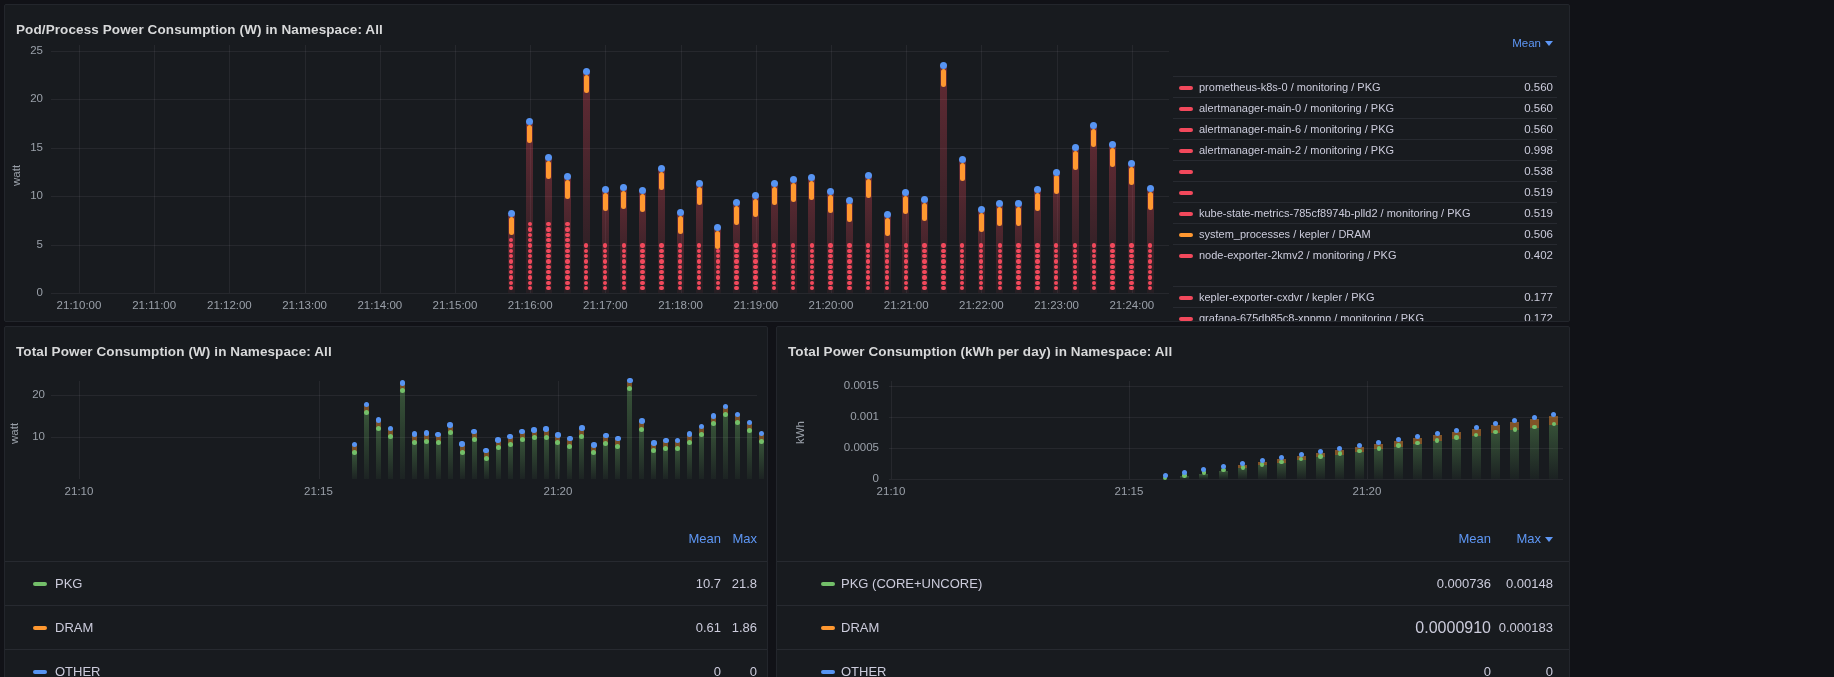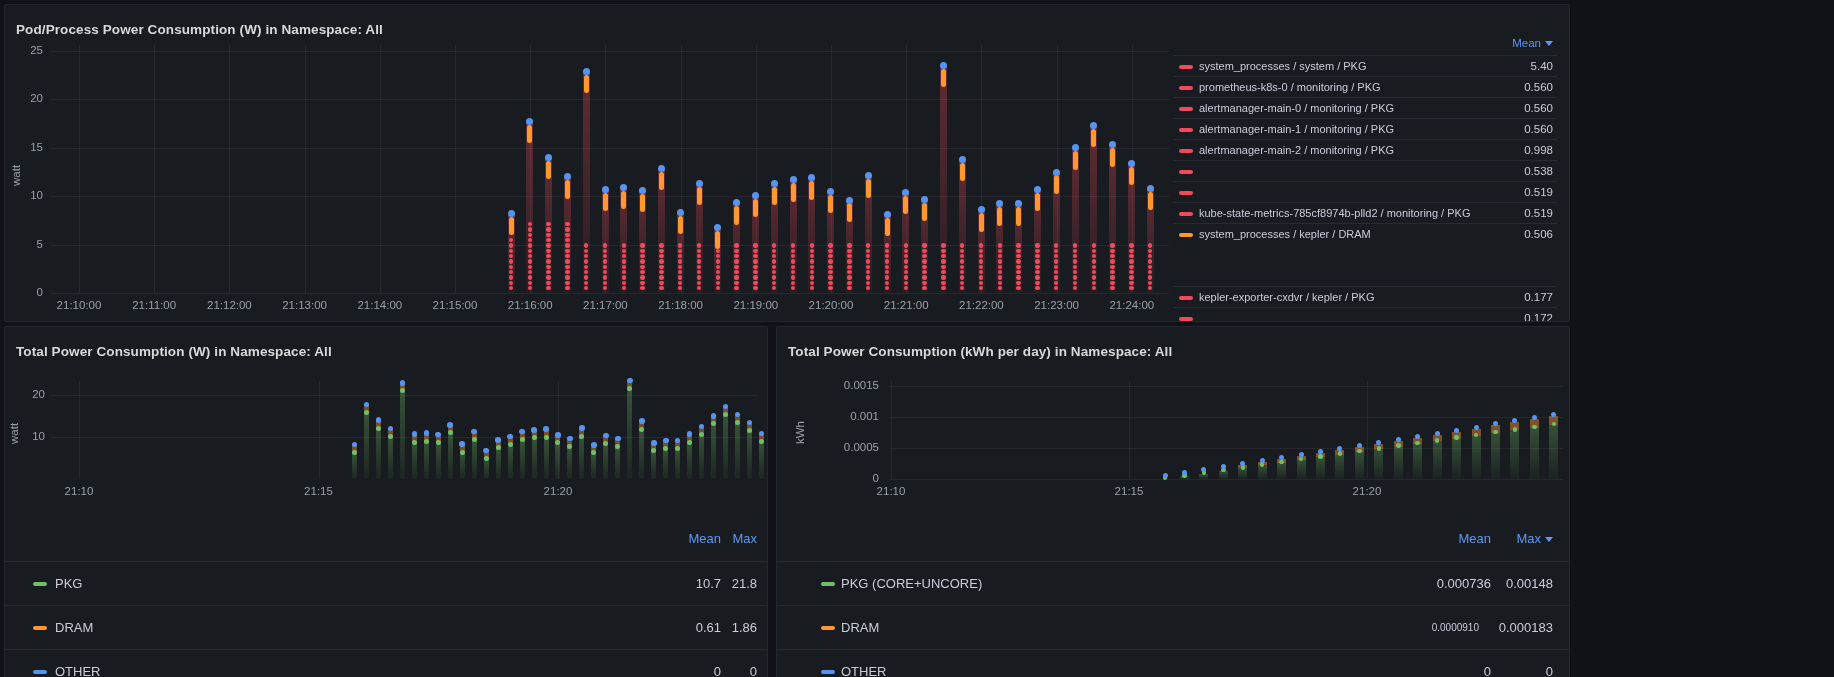--- a/index.html
+++ b/index.html
@@ -507,38 +507,33 @@
         <div class="dot" style="left: 1143px; top: 249.016px; width: 4.4px; height: 4.4px; background: rgb(242, 73, 92);"></div>
         <div class="dot" style="left: 1143px; top: 243.692px; width: 4.4px; height: 4.4px; background: rgb(242, 73, 92);"></div>
         <div class="dot" style="left: 1143px; top: 238.368px; width: 4.4px; height: 4.4px; background: rgb(242, 73, 92);"></div>
         <div class="cap" style="left: 1142.7px; top: 186.856px; width: 5px; height: 18.392px; background: rgb(255, 152, 48);"></div>
         <div class="dot" style="left: 1141.7px; top: 179.956px; width: 7px; height: 7px; background: rgb(87, 148, 242);"></div>
       </div>
     <div class="legend" id="legend1" style="left:1168px;top:0;width:384px;height:318px;">
         <div class="lrow nob" style="top: 28px; height: 21px;">
           <div class="lhead" style="right: 4px; top: 0px; width: 90px; line-height: 21px; font-size: 11.5px;">Mean<span class="caret"></span></div>
         </div>
-        <div class="lrow" style="top: 50px; height: 21px;">
-          <div class="sw" style="left: 6px; background: rgb(242, 73, 92);"></div>
-          <div class="ll" style="left: 26px; right: 70px; line-height: 21px; font-size: 11px;">system_processes / system / PKG</div>
-          <div class="lv" style="right: 4px; width: 60px; line-height: 21px; font-size: 11.5px;">5.40</div>
-        </div>
         <div class="lrow" style="top: 71px; height: 21px;">
           <div class="sw" style="left: 6px; background: rgb(242, 73, 92);"></div>
           <div class="ll" style="left: 26px; right: 70px; line-height: 21px; font-size: 11px;">prometheus-k8s-0 / monitoring / PKG</div>
           <div class="lv" style="right: 4px; width: 60px; line-height: 21px; font-size: 11.5px;">0.560</div>
         </div>
         <div class="lrow" style="top: 92px; height: 21px;">
           <div class="sw" style="left: 6px; background: rgb(242, 73, 92);"></div>
           <div class="ll" style="left: 26px; right: 70px; line-height: 21px; font-size: 11px;">alertmanager-main-0 / monitoring / PKG</div>
           <div class="lv" style="right: 4px; width: 60px; line-height: 21px; font-size: 11.5px;">0.560</div>
         </div>
         <div class="lrow" style="top: 113px; height: 21px;">
           <div class="sw" style="left: 6px; background: rgb(242, 73, 92);"></div>
-          <div class="ll" style="left: 26px; right: 70px; line-height: 21px; font-size: 11px;">alertmanager-main-1 / monitoring / PKG</div>
+          <div class="ll" style="left: 26px; right: 70px; line-height: 21px; font-size: 11px;">alertmanager-main-6 / monitoring / PKG</div>
           <div class="lv" style="right: 4px; width: 60px; line-height: 21px; font-size: 11.5px;">0.560</div>
         </div>
         <div class="lrow" style="top: 134px; height: 21px;">
           <div class="sw" style="left: 6px; background: rgb(242, 73, 92);"></div>
           <div class="ll" style="left: 26px; right: 70px; line-height: 21px; font-size: 11px;">alertmanager-main-2 / monitoring / PKG</div>
           <div class="lv" style="right: 4px; width: 60px; line-height: 21px; font-size: 11.5px;">0.998</div>
         </div>
         <div class="lrow" style="top: 155px; height: 21px;">
           <div class="sw" style="left: 6px; background: rgb(242, 73, 92);"></div>
           <div class="lv" style="right: 4px; width: 60px; line-height: 21px; font-size: 11.5px;">0.538</div>
@@ -550,27 +545,33 @@
         <div class="lrow" style="top: 197px; height: 21px;">
           <div class="sw" style="left: 6px; background: rgb(242, 73, 92);"></div>
           <div class="ll" style="left: 26px; right: 70px; line-height: 21px; font-size: 11px;">kube-state-metrics-785cf8974b-plld2 / monitoring / PKG</div>
           <div class="lv" style="right: 4px; width: 60px; line-height: 21px; font-size: 11.5px;">0.519</div>
         </div>
         <div class="lrow" style="top: 218px; height: 21px;">
           <div class="sw" style="left: 6px; background: rgb(255, 152, 48);"></div>
           <div class="ll" style="left: 26px; right: 70px; line-height: 21px; font-size: 11px;">system_processes / kepler / DRAM</div>
           <div class="lv" style="right: 4px; width: 60px; line-height: 21px; font-size: 11.5px;">0.506</div>
         </div>
+        <div class="lrow" style="top: 239px; height: 21px;">
+          <div class="sw" style="left: 6px; background: rgb(242, 73, 92);"></div>
+          <div class="ll" style="left: 26px; right: 70px; line-height: 21px; font-size: 11px;">node-exporter-2kmv2 / monitoring / PKG</div>
+          <div class="lv" style="right: 4px; width: 60px; line-height: 21px; font-size: 11.5px;">0.402</div>
+        </div>
         <div class="lrow" style="top: 281px; height: 21px;">
           <div class="sw" style="left: 6px; background: rgb(242, 73, 92);"></div>
           <div class="ll" style="left: 26px; right: 70px; line-height: 21px; font-size: 11px;">kepler-exporter-cxdvr / kepler / PKG</div>
           <div class="lv" style="right: 4px; width: 60px; line-height: 21px; font-size: 11.5px;">0.177</div>
         </div>
         <div class="lrow" style="top: 302px; height: 21px;">
           <div class="sw" style="left: 6px; background: rgb(242, 73, 92);"></div>
+          <div class="ll" style="left: 26px; right: 70px; line-height: 21px; font-size: 11px;">grafana-675db85c8-xppmp / monitoring / PKG</div>
           <div class="lv" style="right: 4px; width: 60px; line-height: 21px; font-size: 11.5px;">0.172</div>
         </div>
       </div>
   </section>
 
   <section class="panel" id="panel2" style="left:4px;top:326px;width:764px;height:360px;">
     <h2 class="ptitle">Total Power Consumption (W) in Namespace: All</h2>
     <div class="plot" id="plot2">
         <div class="gl" style="left: 46px; top: 110px; width: 706px; height: 1px;"></div>
         <div class="tick yt" style="left: 12px; top: 103px; width: 28px;">10</div>
@@ -857,21 +858,21 @@
         </div>
         <div class="lrow" style="top: 44px; height: 44px;">
           <div class="sw" style="left: 44px; background: rgb(115, 191, 105);"></div>
           <div class="ll" style="left: 64px; right: 260px; line-height: 44px; font-size: 13px;">PKG (CORE+UNCORE)</div>
           <div class="lv" style="right: 80px; width: 100px; line-height: 44px; font-size: 13px;">0.000736</div>
           <div class="lv" style="right: 18px; width: 90px; line-height: 44px; font-size: 13px;">0.00148</div>
         </div>
         <div class="lrow" style="top: 88px; height: 44px;">
           <div class="sw" style="left: 44px; background: rgb(255, 152, 48);"></div>
           <div class="ll" style="left: 64px; right: 260px; line-height: 44px; font-size: 13px;">DRAM</div>
-          <div class="lv" style="right: 92px; width: 100px; line-height: 44px; font-size: 10px;">0.0000910</div>
+          <div class="lv" style="right: 80px; width: 100px; line-height: 44px; font-size: 16px;">0.0000910</div>
           <div class="lv" style="right: 18px; width: 90px; line-height: 44px; font-size: 13px;">0.000183</div>
         </div>
         <div class="lrow" style="top: 132px; height: 44px;">
           <div class="sw" style="left: 44px; background: rgb(87, 148, 242);"></div>
           <div class="ll" style="left: 64px; right: 260px; line-height: 44px; font-size: 13px;">OTHER</div>
           <div class="lv" style="right: 80px; width: 100px; line-height: 44px; font-size: 13px;">0</div>
           <div class="lv" style="right: 18px; width: 90px; line-height: 44px; font-size: 13px;">0</div>
         </div>
       </div>
   </section>

